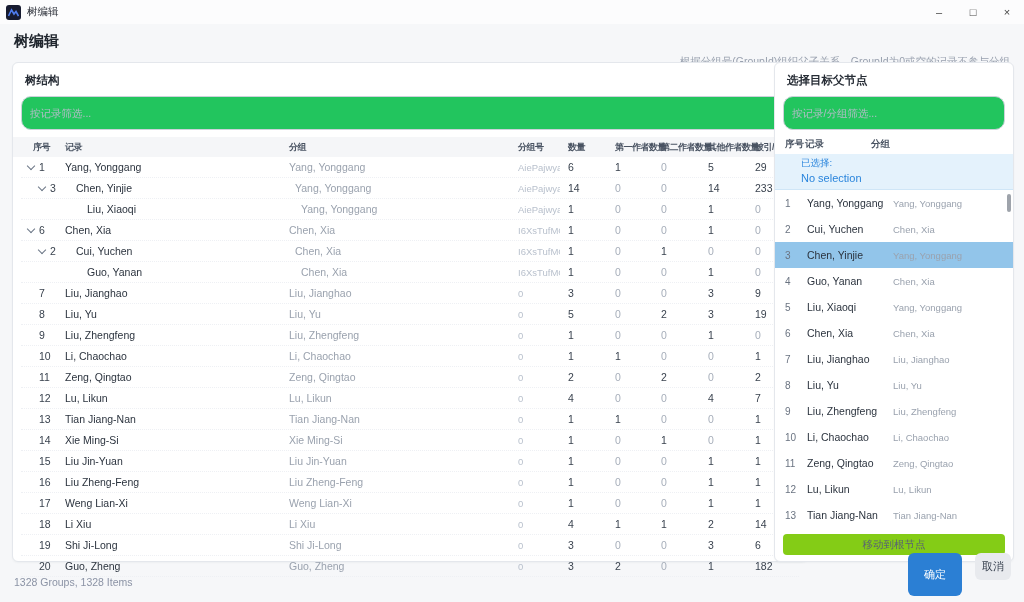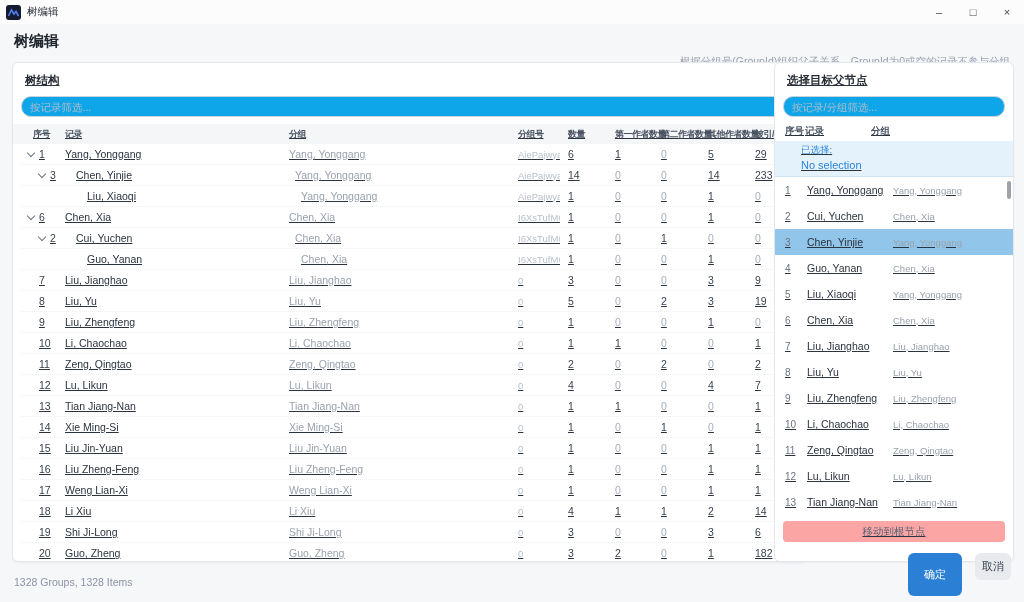--- a/index.html
+++ b/index.html
@@ -12,23 +12,23 @@
   .tb-title { font-size:10.5px; color:#2b2f38; }
   .tb-spacer { flex:1; }
   .tb-btn { width:34px; height:24px; display:flex; align-items:center; justify-content:center; font-size:11px; color:#444; }
 
   
   .page-head { padding:8px 14px 4px 14px; }
   .page-title { font-size:15px; font-weight:bold; color:#20262e; }
   .page-sub { font-size:10.5px; color:#98a0ae; margin-top:4px;text-align:right; }
 
   
-  .panel { position:absolute; background:#fff; border:1px solid #e4e7ec; border-radius:6px; box-shadow:0 1px 2px rgba(30,40,60,.04); padding:8px;text-decoration:underline; }
+  .panel { position:absolute; background:#fff; border:1px solid #e4e7ec; border-radius:6px; box-shadow:0 1px 2px rgba(30,40,60,.04); padding:8px; }
   .panel-title { font-size:11.5px; font-weight:bold; color:#262c35; margin:2px 0 8px 4px; }
-  .filter-input { width:100%; height:21px; border:1px solid #ccd2da; border-radius:10px; font-size:10.5px; padding:3px 8px; color:#2b333e; outline:none; font-family:inherit; background:#0ea5e9; }
+  .filter-input { width:100%; height:21px; border:1px solid #ccd2da; border-radius:10px; font-size:10.5px; padding:16px 8px; color:#2b333e; outline:none; font-family:inherit; background:#22c55e; }
   .filter-input::placeholder { color:#b4bcc8; }
 
   #left-panel  { left:12px;  top:62px; width:796px; height:500px; }
   #right-panel { left:774px; top:62px; width:240px; height:500px; }
 
   
   .t-head, .t-row { display:grid; grid-template-columns:38px 222px 227px 52px 47px 46px 47px 47px 1fr; align-items:center; }
   .t-head { height:20px; background:#f5f6f8; margin:7px -8px 0 -8px; padding:0 8px; }
   .t-head span { font-size:9px; font-weight:bold; color:#495362; white-space:nowrap; letter-spacing:-0.5px; overflow:visible; }
   .th-seq{padding-left:12px;} .th-rec{padding-left:6px;} .th-grp{padding-left:8px;} .th-gid{padding-left:10px;} .th-n{padding-left:8px;}
@@ -57,21 +57,21 @@
   .sel-label { font-size:9.5px; color:#2a85dc; }
   .sel-value { font-size:11px; color:#2a85dc; margin-top:2px; }
   .r-body { position:relative; margin:0 -8px; }
   .r-row { display:grid; grid-template-columns:22px 86px 1fr; align-items:center; height:26px; padding:0 0 0 10px; }
   .r-row.selected { background:#92c5ea; }
   .r-seq { font-size:10px; color:#6a7381; }
   .r-rec { font-size:10.5px; color:#2b333e; white-space:nowrap; overflow:hidden; }
   .r-grp { font-size:9.5px; color:#9aa2ae; white-space:nowrap; overflow:hidden; }
   .btn { display:flex; align-items:center; justify-content:center; border-radius:4px; font-size:10.5px; cursor:default; }
   #btn-move-parent { height:21px; margin-top:5px; background:#4cb050; color:#f2faf2; }
-  #btn-move-root { height:21px; margin-top:6px; background:#fca5a5; color:#596273; }
+  #btn-move-root { height:21px; margin-top:6px; background:#84cc16; color:#596273; }
 
   
   .status { position:absolute; left:14px; bottom:14px; font-size:10.5px; color:#8b93a5; }
   .footer-btns { position:absolute; right:13px; bottom:6px; display:flex; gap:13px; }
   #btn-ok { width:54px; height:43px; background:#2b7fd4; color:#fff; border-radius:6px; font-size:11px; }
   #btn-cancel { width:36px; height:27px; background:#e8eaee; color:#394250; border-radius:6px; font-size:11px; }
 </style>
 </head>
 <body>
 

